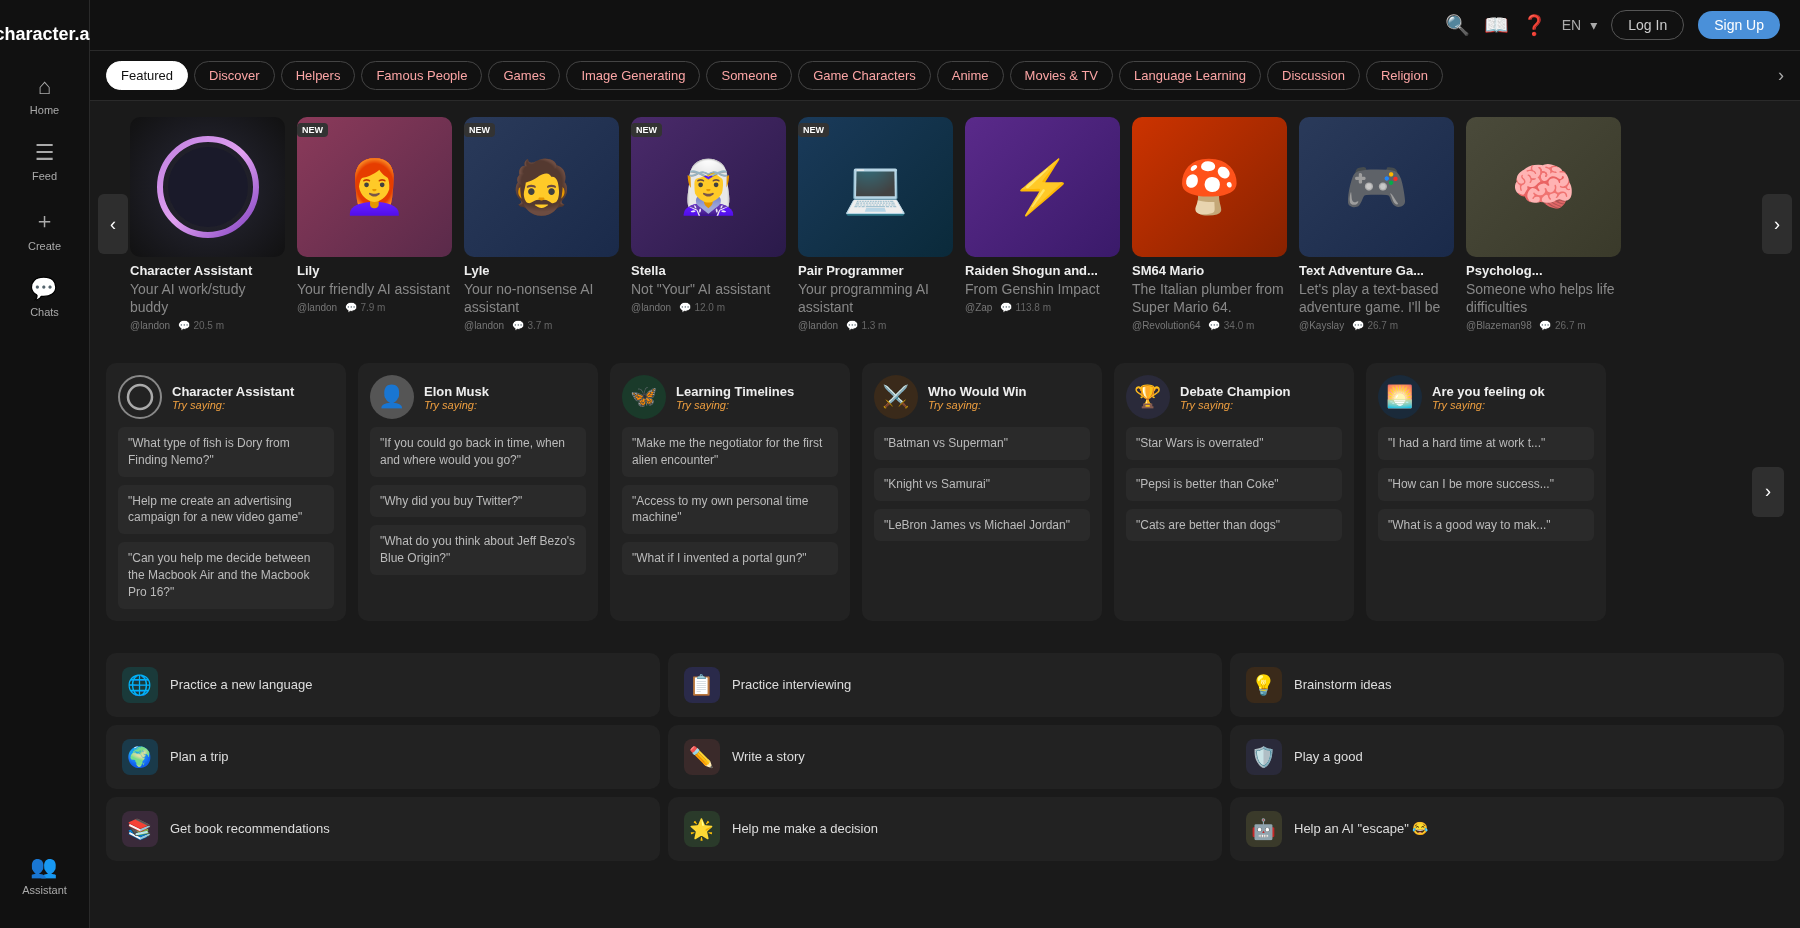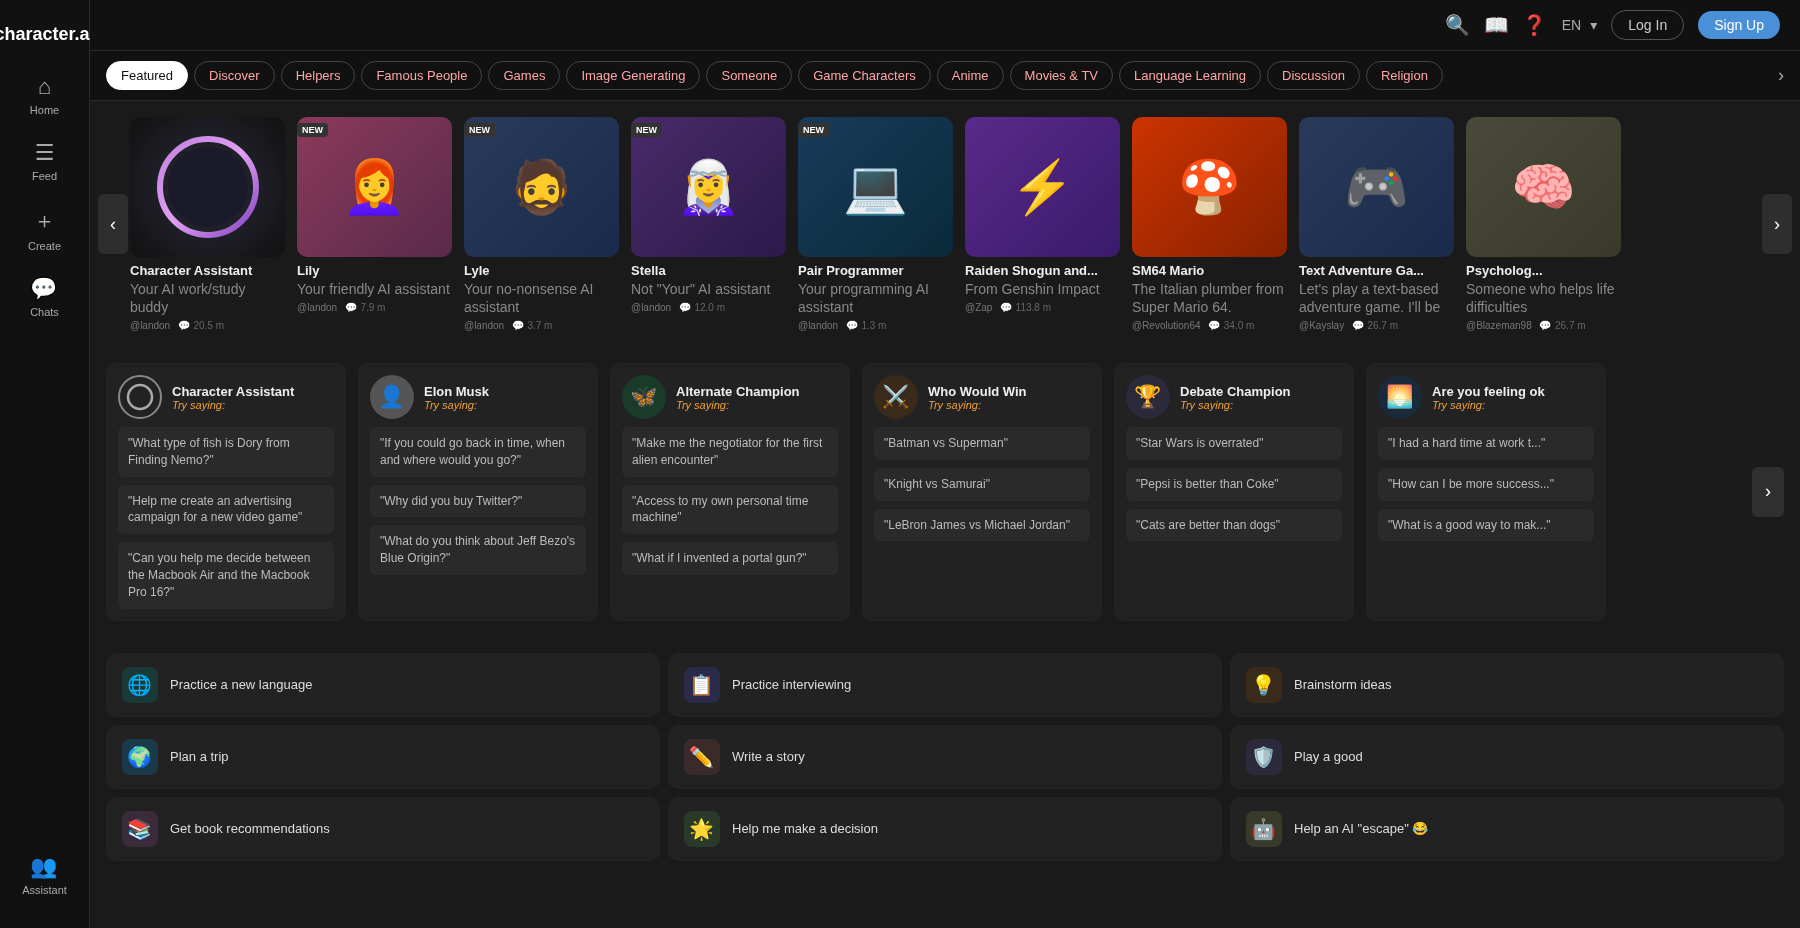--- a/index.html
+++ b/index.html
@@ -538,21 +538,21 @@
           </div>
           <div class="try-prompt">"If you could go back in time, when and where would you go?"</div>
           <div class="try-prompt">"Why did you buy Twitter?"</div>
           <div class="try-prompt">"What do you think about Jeff Bezo's Blue Origin?"</div>
         </div>
 
         <div class="try-card">
           <div class="try-header">
             <div class="try-avatar" style="background:#1a3a2a;">🦋</div>
             <div>
-              <div class="try-title">Alternate Champion</div>
+              <div class="try-title">Learning Timelines</div>
               <div class="try-subtitle">Try saying:</div>
             </div>
           </div>
           <div class="try-prompt">"Make me the negotiator for the first alien encounter"</div>
           <div class="try-prompt">"Access to my own personal time machine"</div>
           <div class="try-prompt">"What if I invented a portal gun?"</div>
         </div>
 
         <div class="try-card">
           <div class="try-header">

